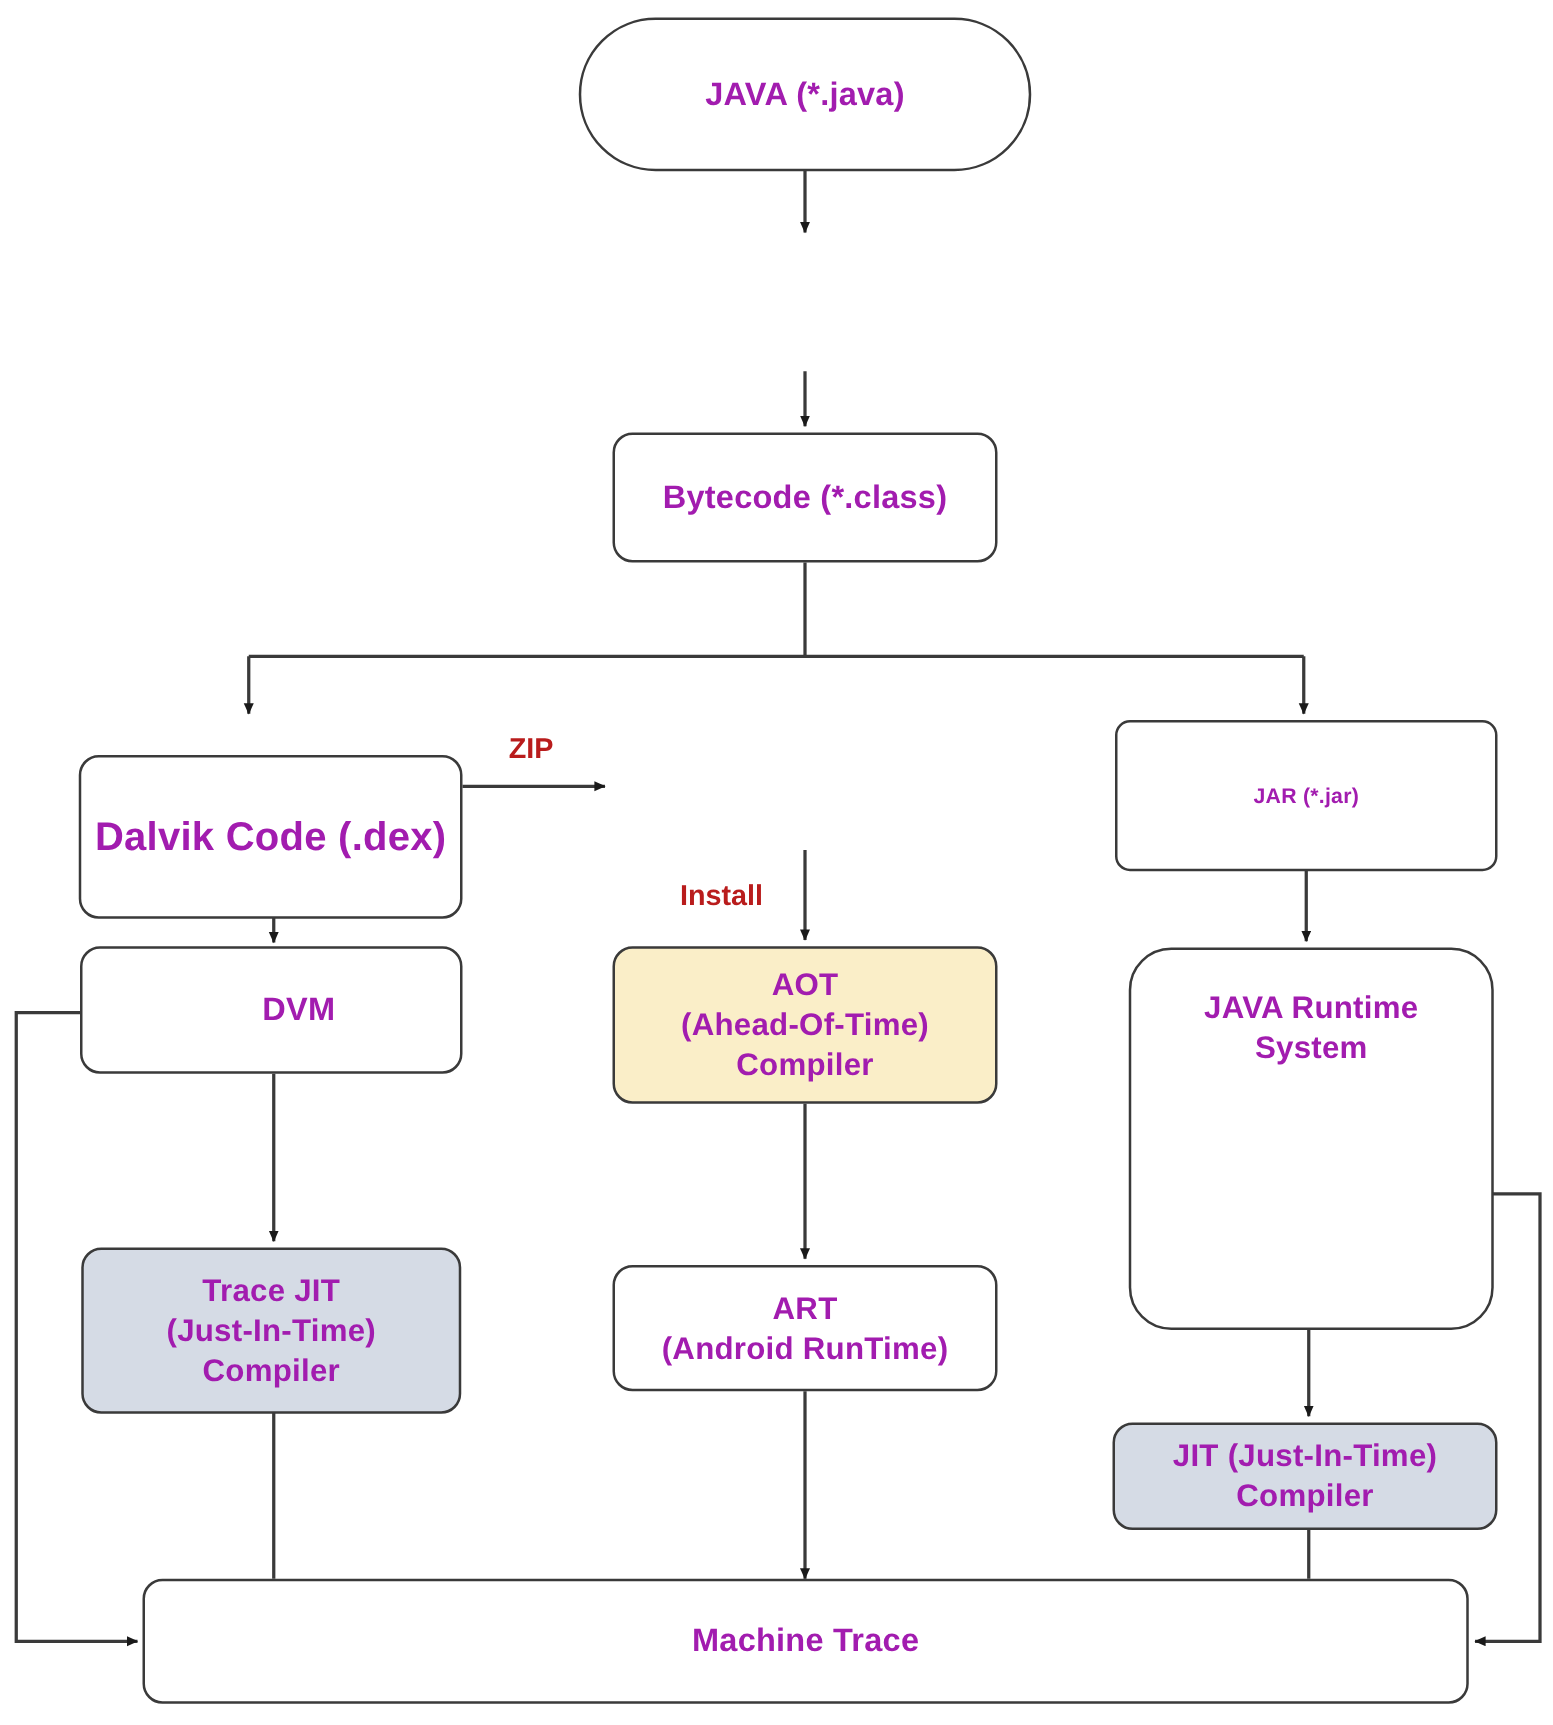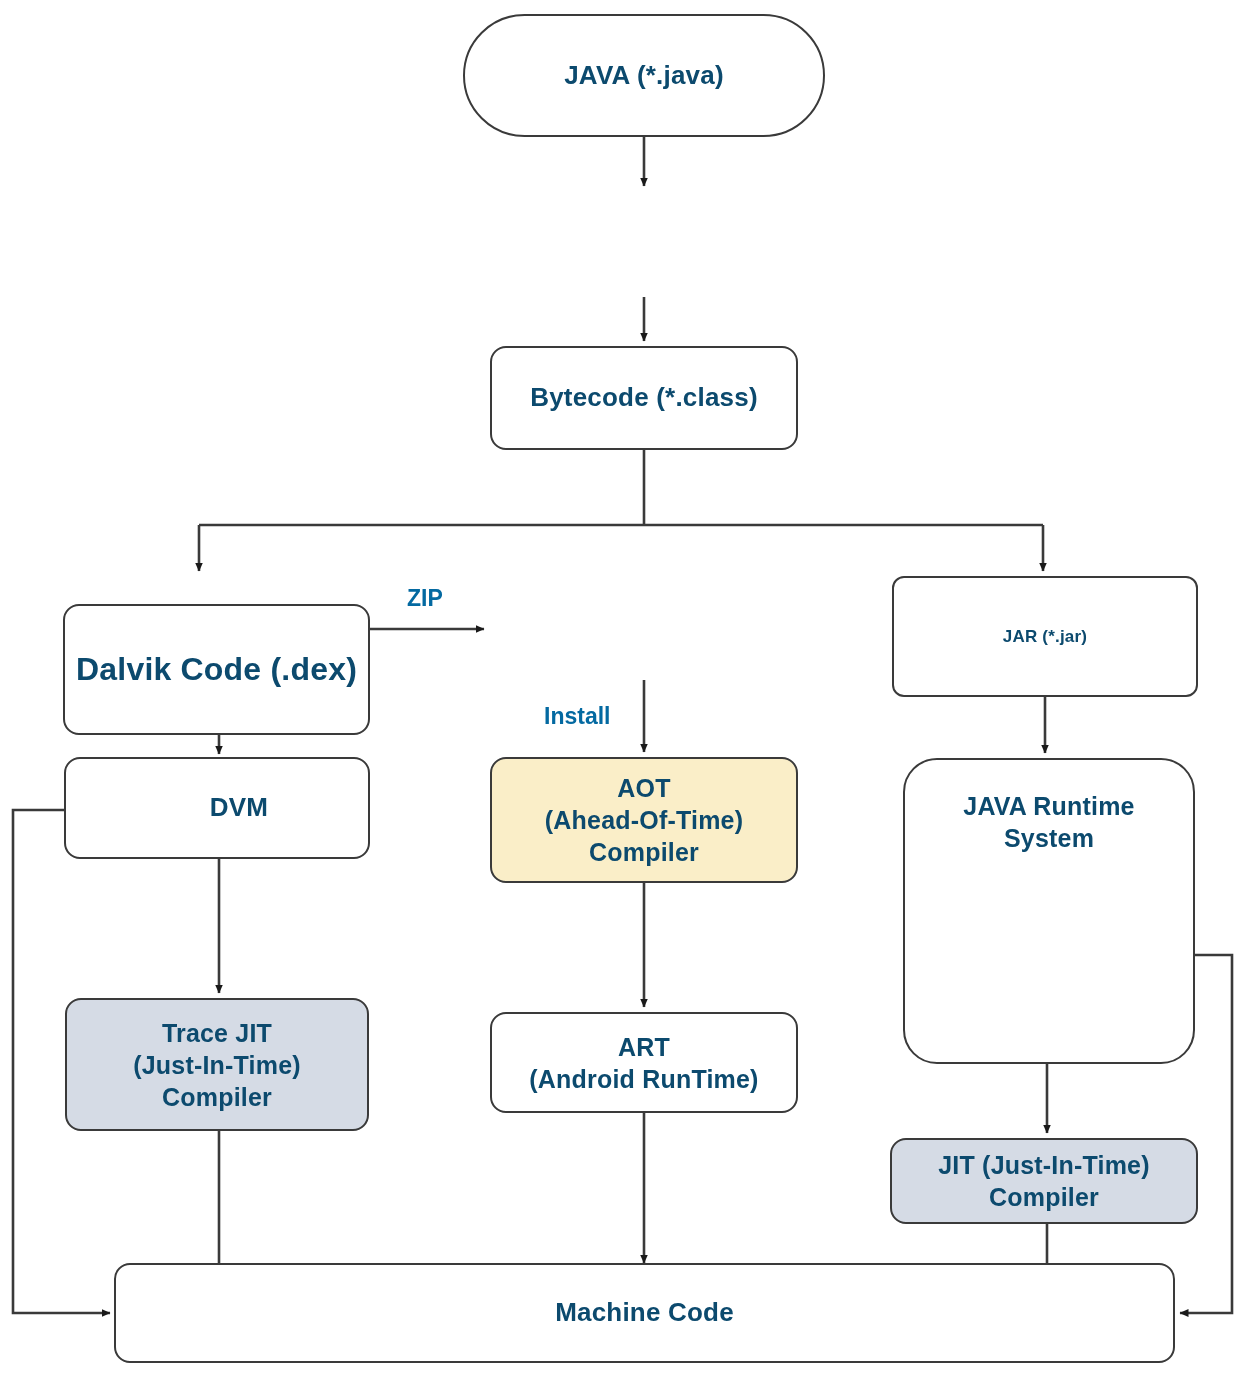--- a/index.html
+++ b/index.html
@@ -13,21 +13,21 @@
     height: 1380px;
     background: #ffffff;
     font-family: "Liberation Sans", sans-serif;
     overflow: hidden;
   }
   .node {
     position: absolute;
     box-sizing: border-box;
     border: 2px solid #3a3a3a;
     background: #ffffff;
-    color: #0c4a6e;
+    color: #a21caf;
     font-weight: bold;
     display: flex;
     align-items: center;
     justify-content: center;
     text-align: center;
     line-height: 1.28;
     white-space: pre-line;
     letter-spacing: 0.2px;
   }
   .rounded { border-radius: 16px; }
@@ -42,21 +42,21 @@
     position: absolute;
     left: 0; top: 0;
     width: 1242px;
     height: 1380px;
     pointer-events: none;
   }
   .edge-label {
     position: absolute;
     font-family: "Liberation Sans", sans-serif;
     font-weight: bold;
-    color: #0369a1;
+    color: #b91c1c;
     font-size: 23px;
     white-space: nowrap;
   }
 </style>
 </head>
 <body>
 
 <div id="canvas">
 
   <svg class="svg-layer" viewBox="0 0 1242 1380">
@@ -148,21 +148,21 @@
     <span>ART
 (Android RunTime)</span>
   </div>
 
   <div class="node rounded" style="left:890px; top:1138px; width:308px; height:86px; font-size:25px; background:#d5dbe5;">
     <span>JIT (Just-In-Time)
 Compiler</span>
   </div>
 
   <div class="node rounded" style="left:114px; top:1263px; width:1061px; height:100px; font-size:26px;">
-    <span>Machine Code</span>
+    <span>Machine Trace</span>
   </div>
 
   <div class="edge-label" style="left:407px; top:585px;">
     <span>ZIP</span>
   </div>
   <div class="edge-label" style="left:544px; top:703px;">
     <span>Install</span>
   </div>
 
 </div>

